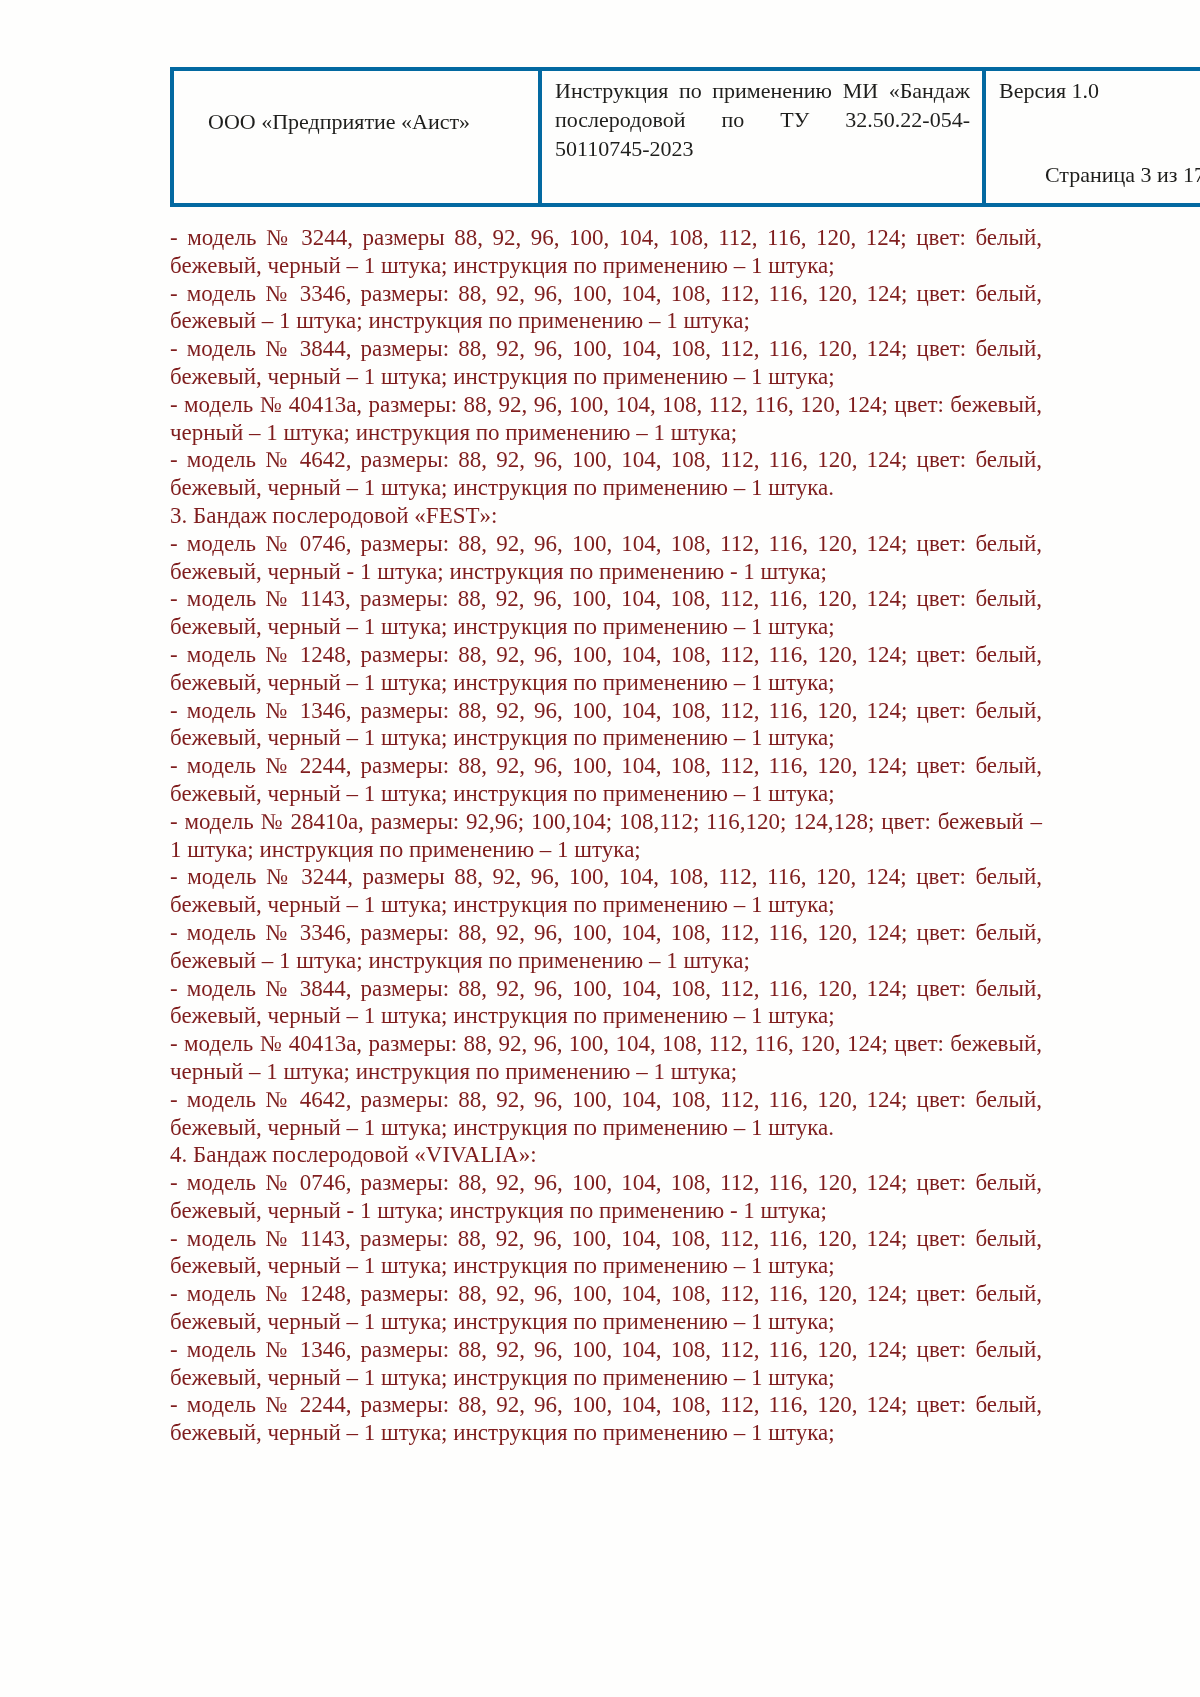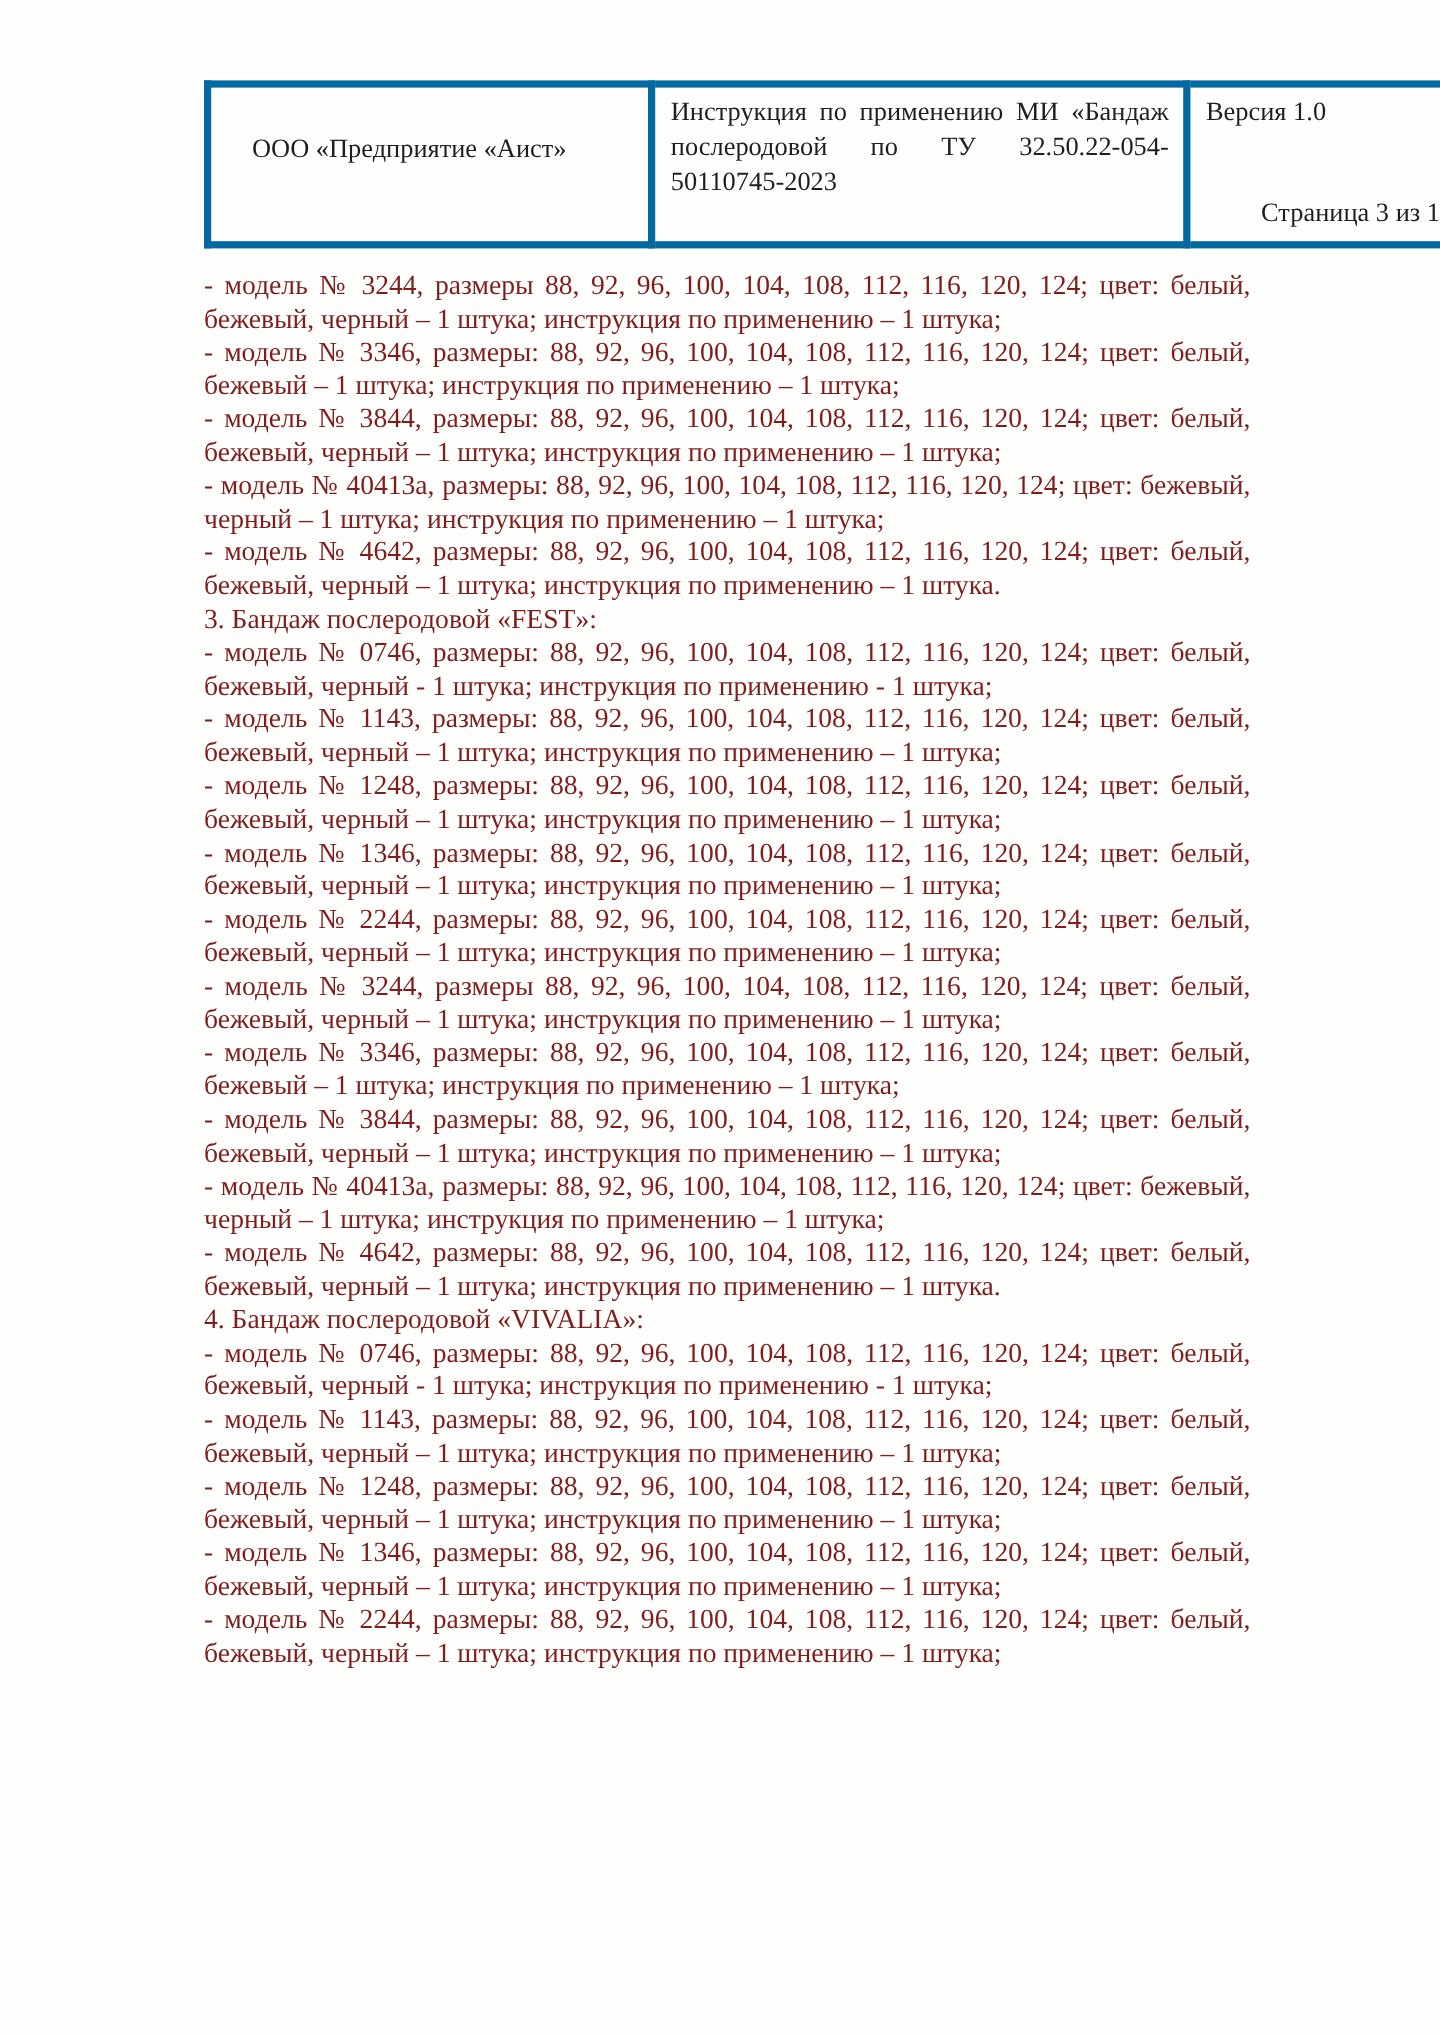--- a/index.html
+++ b/index.html
@@ -14,21 +14,21 @@
     color: #1e1e1c;
   }
   .header-table {
     position: absolute;
     left: 170px; top: 67px;
     width: 945px; height: 140px;
     border-collapse: collapse;
     table-layout: fixed;
   }
   .header-table td {
-    border: 6px solid #0369a1;
+    border: 4px solid #0369a1;
     vertical-align: top;
     font-size: 22px;
     line-height: 29px;
     overflow: hidden;
   }
   .header-table { border-bottom: 3px solid #2e2e2c; }
   td.cell-company { width: 320px; padding: 36px 10px 0 34px; }
   td.cell-title   { width: 415px; padding: 5px 12px 0 13px; text-align: justify; }
   td.cell-meta    { width: 206px; padding: 5px 22px 8px 13px; }
   .meta-page { margin-top: 55px; text-align: right; }
@@ -70,20 +70,21 @@
     <p>- модель № 3346, размеры: 88, 92, 96, 100, 104, 108, 112, 116, 120, 124; цвет: белый, бежевый – 1 штука; инструкция по применению – 1 штука;</p>
     <p>- модель № 3844, размеры: 88, 92, 96, 100, 104, 108, 112, 116, 120, 124; цвет: белый, бежевый, черный – 1 штука; инструкция по применению – 1 штука;</p>
     <p>- модель № 40413а, размеры: 88, 92, 96, 100, 104, 108, 112, 116, 120, 124; цвет: бежевый, черный – 1 штука; инструкция по применению – 1 штука;</p>
     <p>- модель № 4642, размеры: 88, 92, 96, 100, 104, 108, 112, 116, 120, 124; цвет: белый, бежевый, черный – 1 штука; инструкция по применению – 1 штука.</p>
     <p class="heading">3. Бандаж послеродовой «FEST»:</p>
     <p>- модель № 0746, размеры: 88, 92, 96, 100, 104, 108, 112, 116, 120, 124; цвет: белый, бежевый, черный - 1 штука; инструкция по применению - 1 штука;</p>
     <p>- модель № 1143, размеры: 88, 92, 96, 100, 104, 108, 112, 116, 120, 124; цвет: белый, бежевый, черный – 1 штука; инструкция по применению – 1 штука;</p>
     <p>- модель № 1248, размеры: 88, 92, 96, 100, 104, 108, 112, 116, 120, 124; цвет: белый, бежевый, черный – 1 штука; инструкция по применению – 1 штука;</p>
     <p>- модель № 1346, размеры: 88, 92, 96, 100, 104, 108, 112, 116, 120, 124; цвет: белый, бежевый, черный – 1 штука; инструкция по применению – 1 штука;</p>
     <p>- модель № 2244, размеры: 88, 92, 96, 100, 104, 108, 112, 116, 120, 124; цвет: белый, бежевый, черный – 1 штука; инструкция по применению – 1 штука;</p>
+    <p>- модель № 28410а, размеры: 92,96; 100,104; 108,112; 116,120; 124,128; цвет: бежевый – 1 штука; инструкция по применению – 1 штука;</p>
     <p>- модель № 3244, размеры 88, 92, 96, 100, 104, 108, 112, 116, 120, 124; цвет: белый, бежевый, черный – 1 штука; инструкция по применению – 1 штука;</p>
     <p>- модель № 3346, размеры: 88, 92, 96, 100, 104, 108, 112, 116, 120, 124; цвет: белый, бежевый – 1 штука; инструкция по применению – 1 штука;</p>
     <p>- модель № 3844, размеры: 88, 92, 96, 100, 104, 108, 112, 116, 120, 124; цвет: белый, бежевый, черный – 1 штука; инструкция по применению – 1 штука;</p>
     <p>- модель № 40413а, размеры: 88, 92, 96, 100, 104, 108, 112, 116, 120, 124; цвет: бежевый, черный – 1 штука; инструкция по применению – 1 штука;</p>
     <p>- модель № 4642, размеры: 88, 92, 96, 100, 104, 108, 112, 116, 120, 124; цвет: белый, бежевый, черный – 1 штука; инструкция по применению – 1 штука.</p>
     <p class="heading">4. Бандаж послеродовой «VIVALIA»:</p>
     <p>- модель № 0746, размеры: 88, 92, 96, 100, 104, 108, 112, 116, 120, 124; цвет: белый, бежевый, черный - 1 штука; инструкция по применению - 1 штука;</p>
     <p>- модель № 1143, размеры: 88, 92, 96, 100, 104, 108, 112, 116, 120, 124; цвет: белый, бежевый, черный – 1 штука; инструкция по применению – 1 штука;</p>
     <p>- модель № 1248, размеры: 88, 92, 96, 100, 104, 108, 112, 116, 120, 124; цвет: белый, бежевый, черный – 1 штука; инструкция по применению – 1 штука;</p>
     <p>- модель № 1346, размеры: 88, 92, 96, 100, 104, 108, 112, 116, 120, 124; цвет: белый, бежевый, черный – 1 штука; инструкция по применению – 1 штука;</p>

